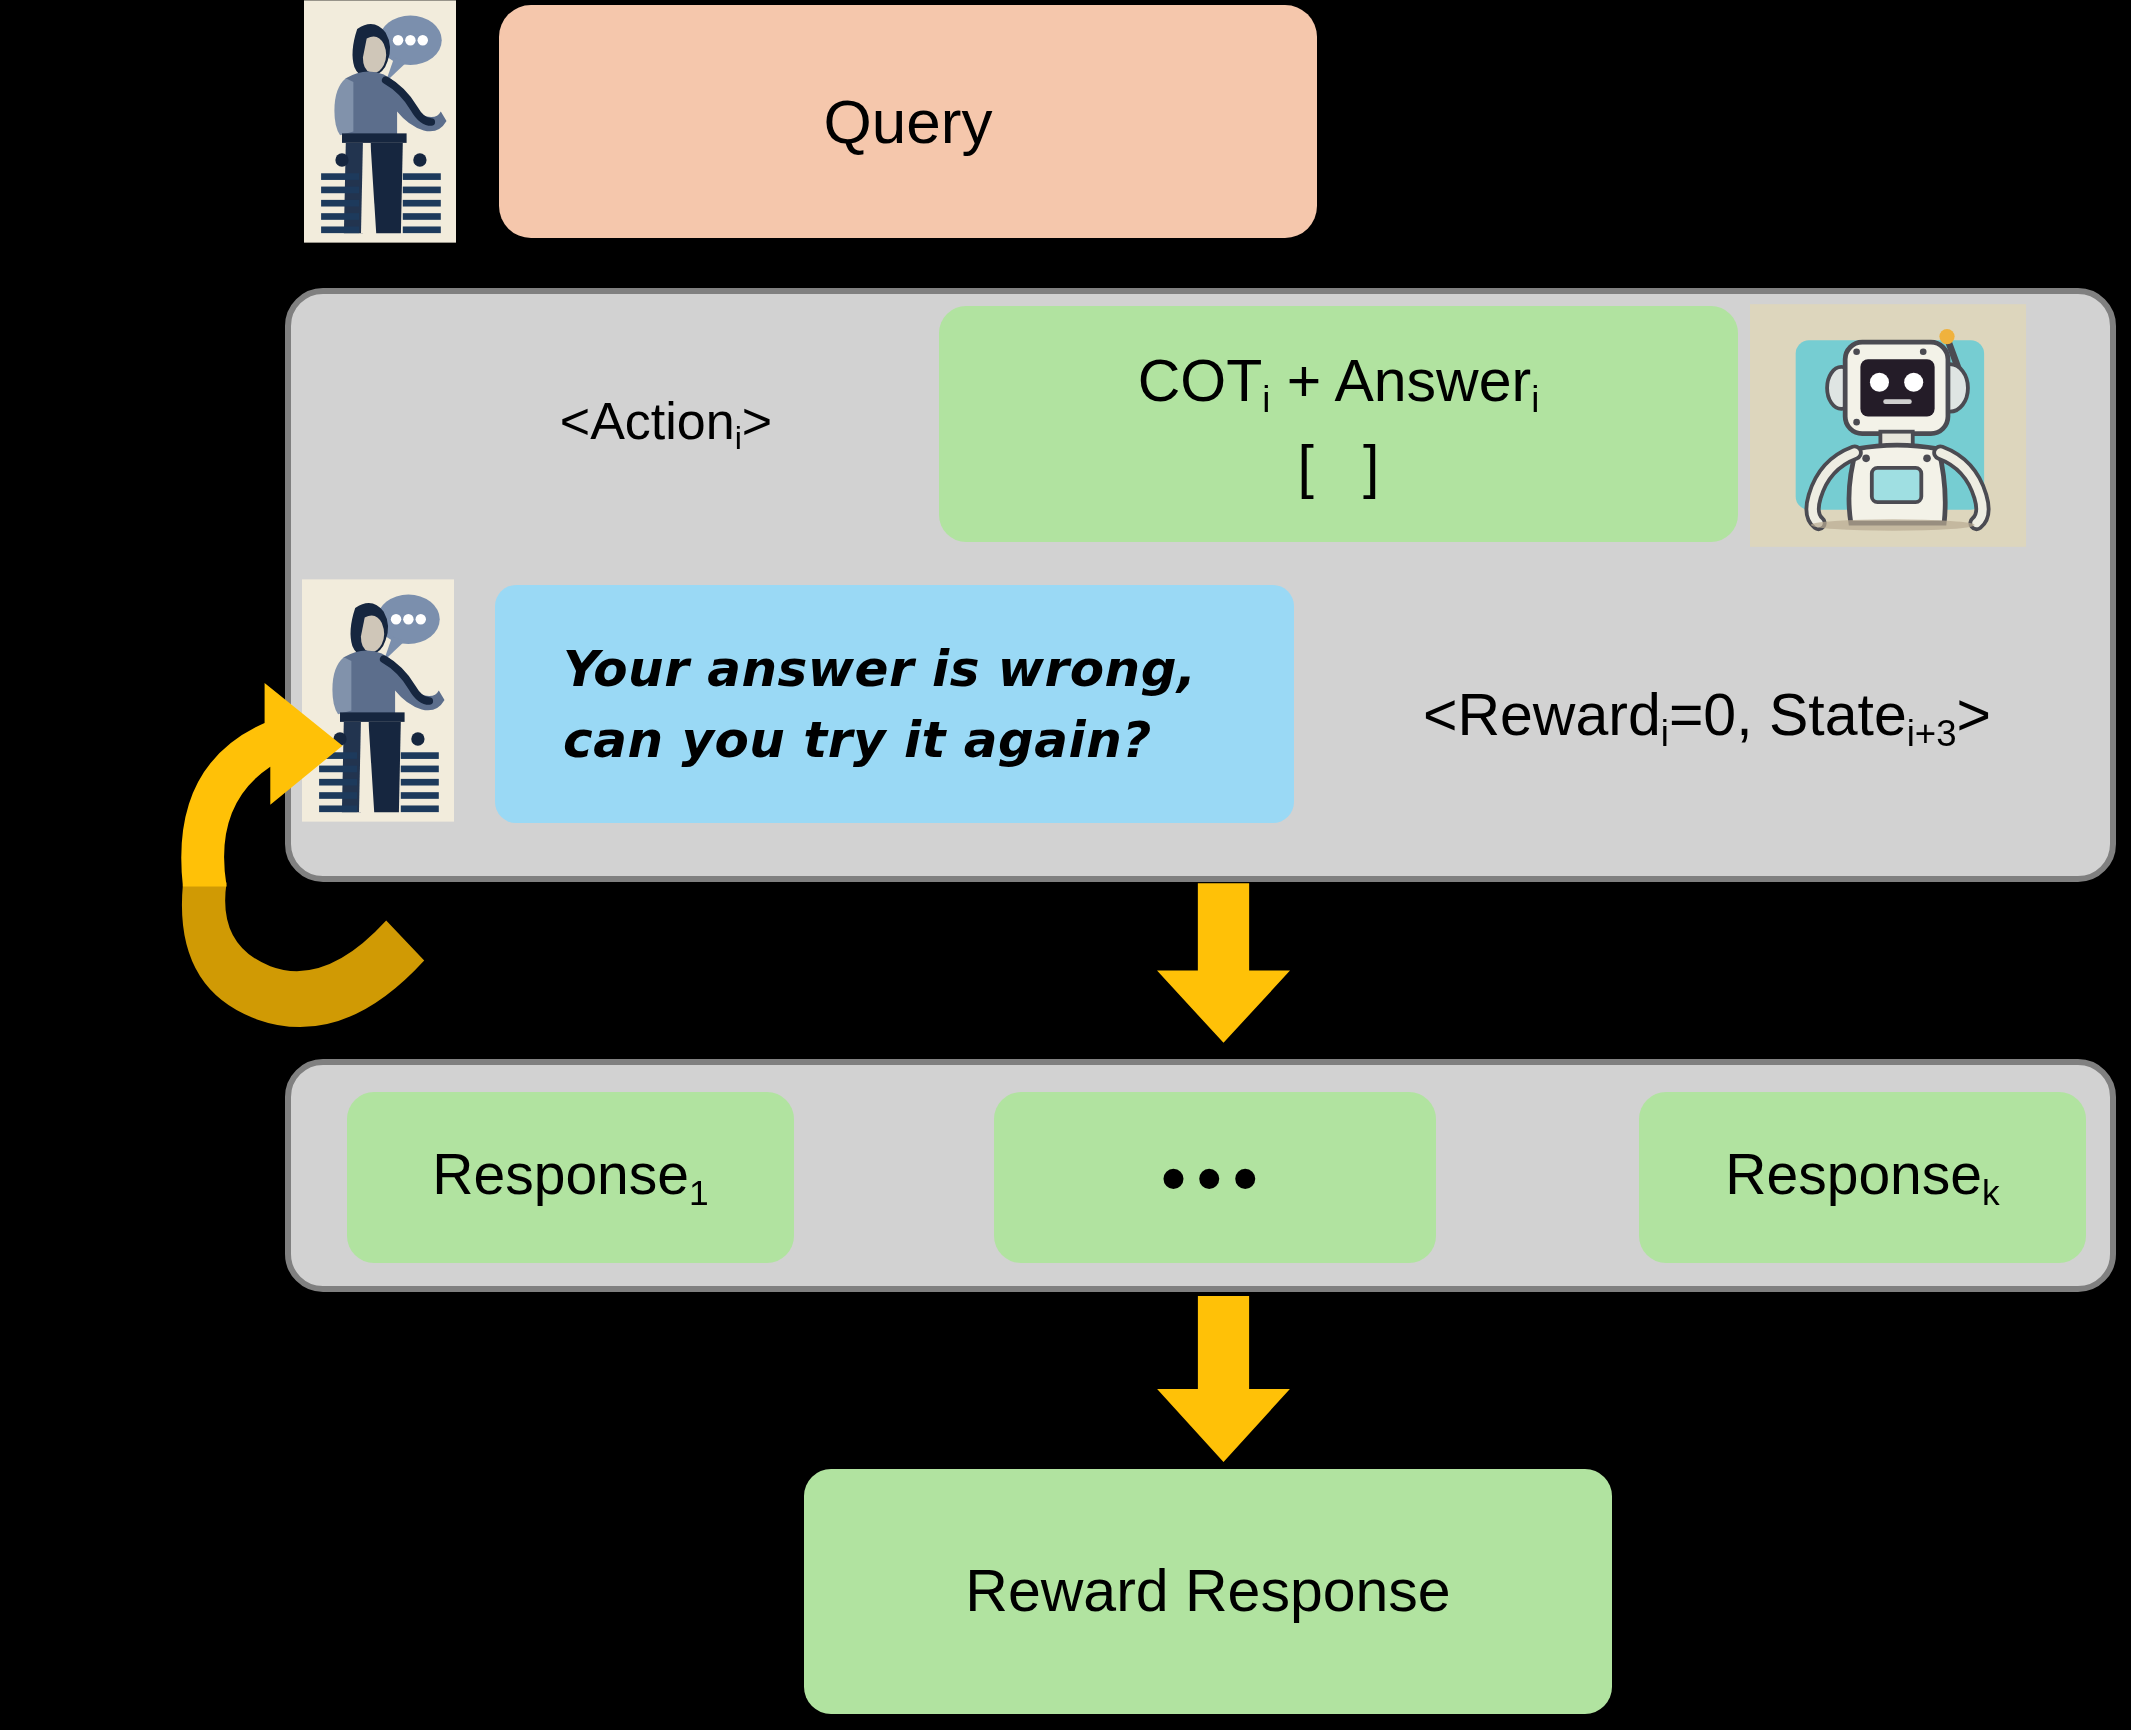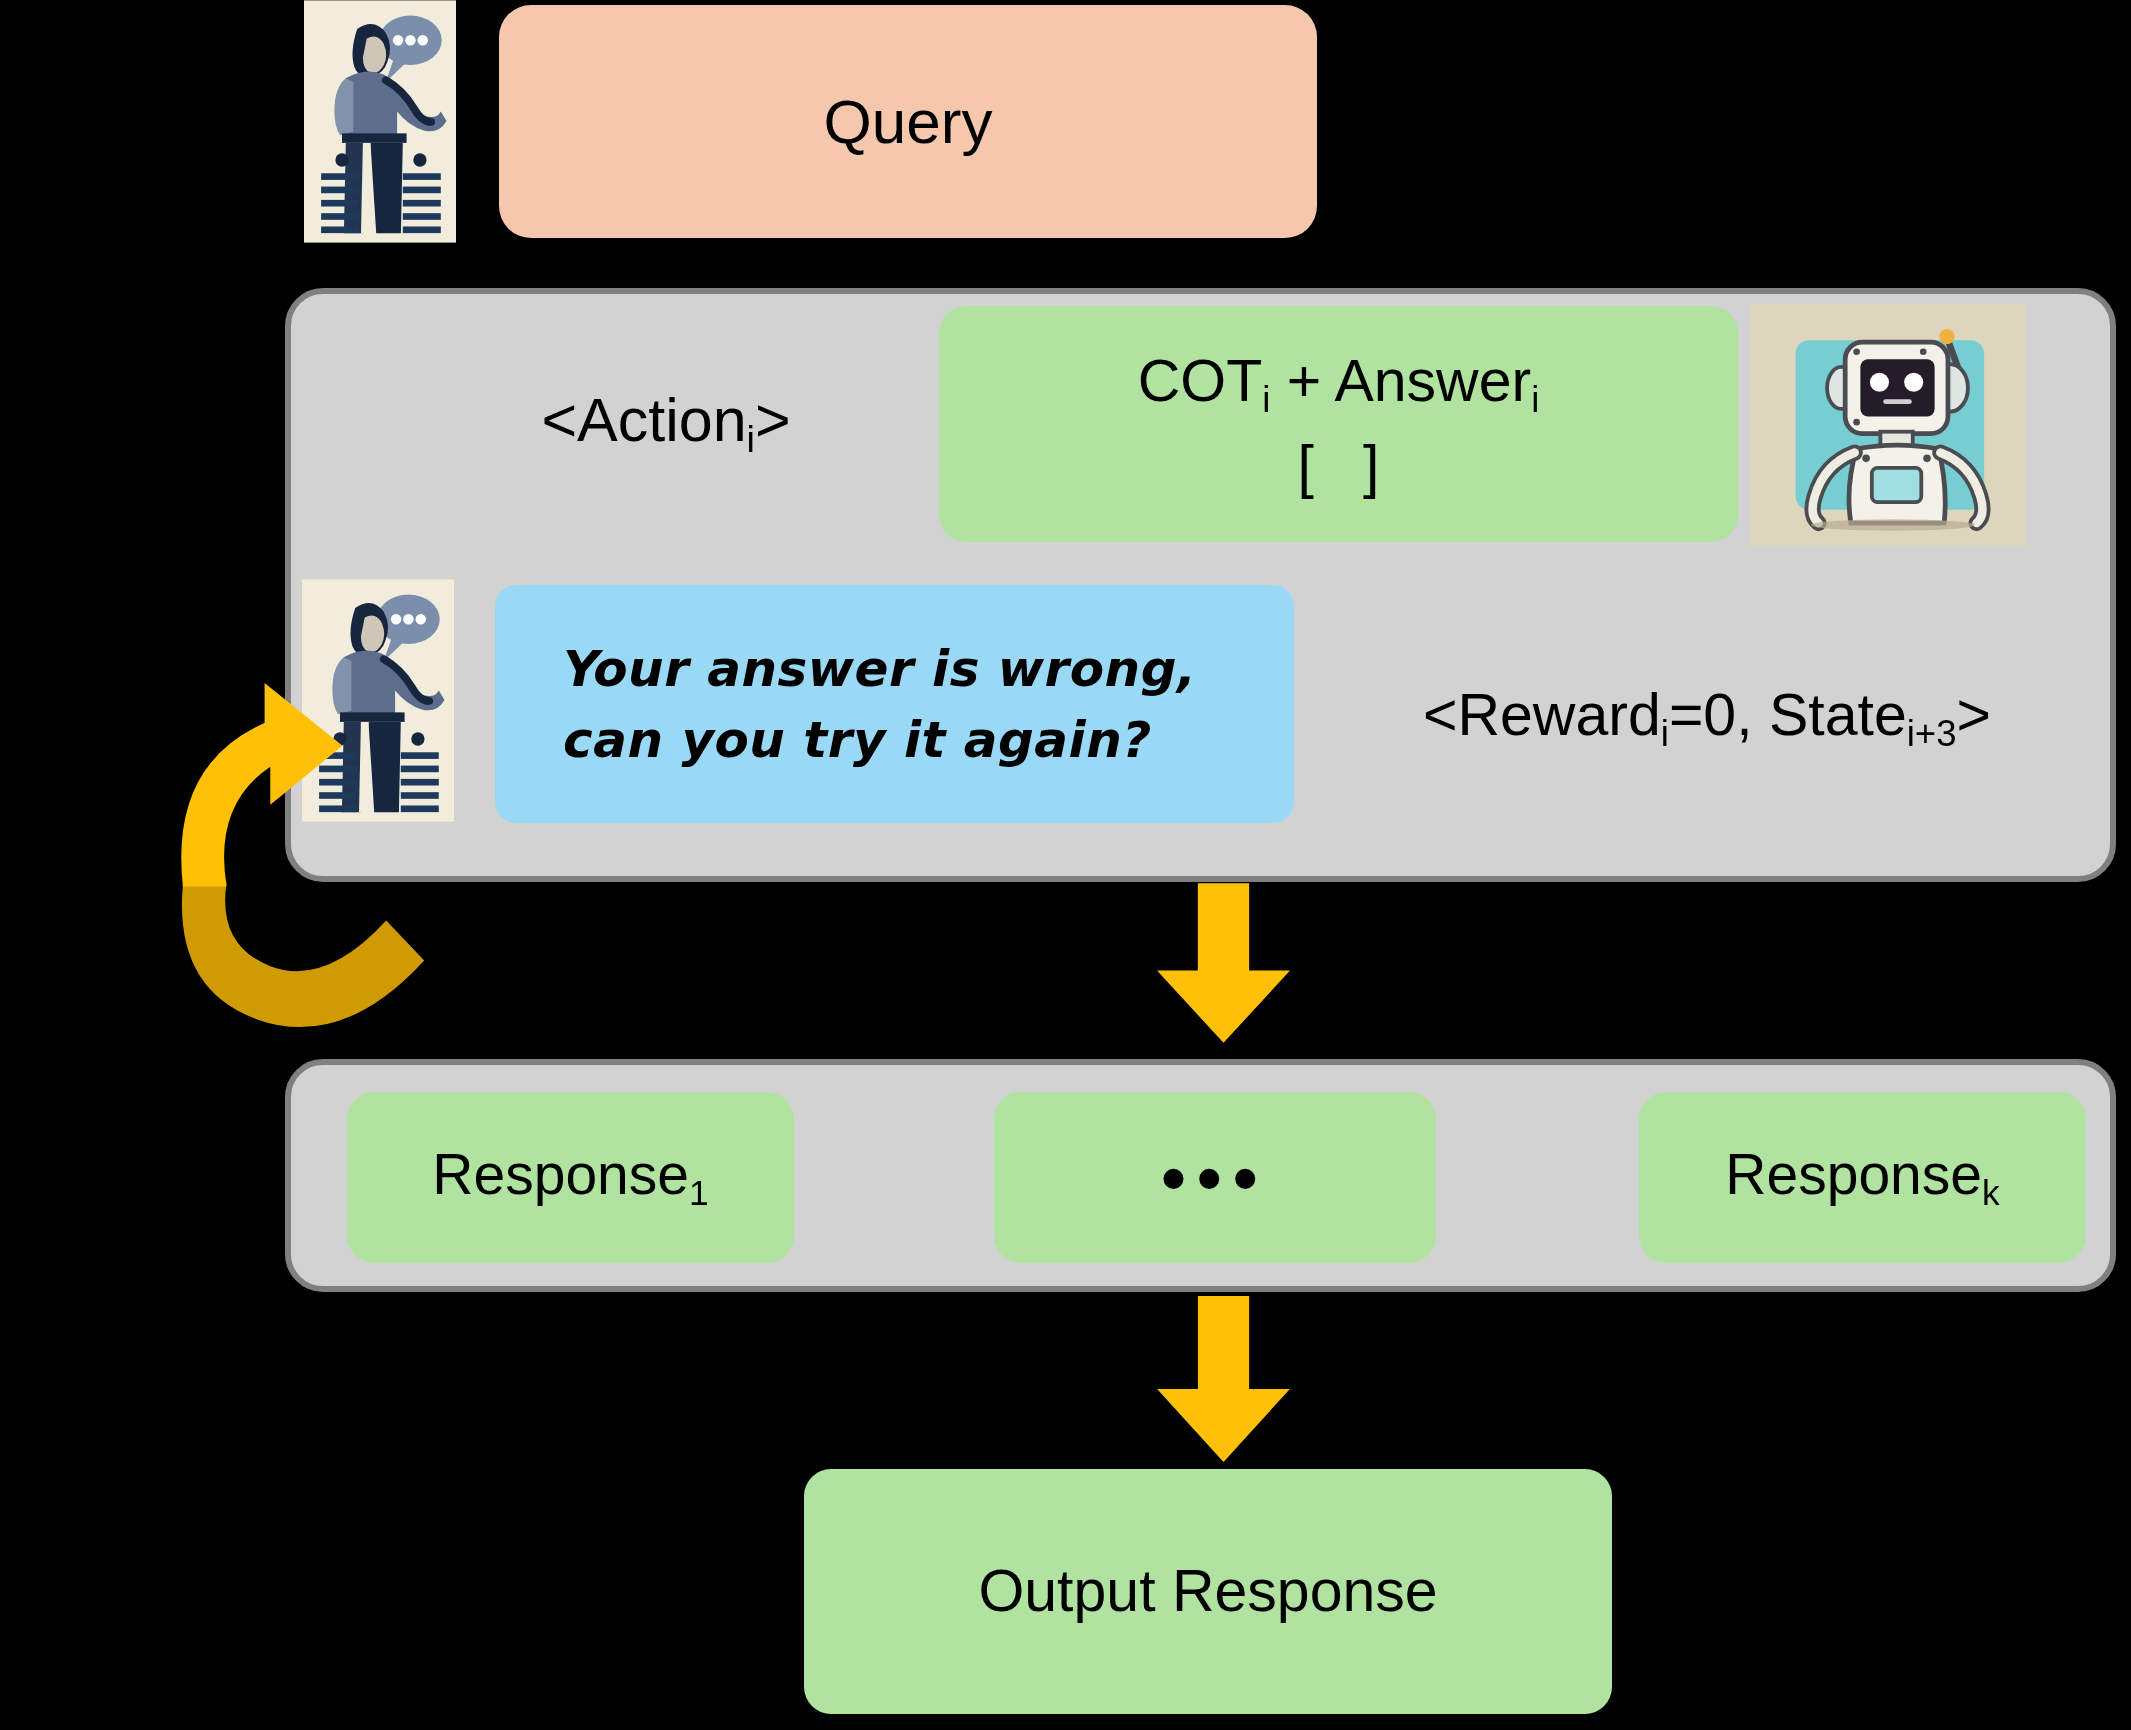--- a/index.html
+++ b/index.html
@@ -45,21 +45,21 @@
     background: #d2d2d2;
     border: 6.7px solid #808080;
     border-radius: 38px;
   }
   .plain {
     background: transparent;
   }
 
   
   .t-query   { font-size: 62px; }
-  .t-action  { font-size: 61px; }
+  .t-action  { font-size: 52px; }
   .t-cot     { font-size: 59px; }
   .t-reward  { font-size: 59px; }
   .t-resp    { font-size: 57px; }
   .t-out     { font-size: 59px; }
   .t-fb      { font-family: "DejaVu Sans", sans-serif;
                font-style: italic; font-weight: bold; font-size: 50px;
                letter-spacing: 0.5px; }
   sub { font-size: 0.62em; vertical-align: -0.30em; }
 
   .dots {
@@ -257,17 +257,17 @@
 
   <div class="box green t-resp" style="left:1639px; top:1092px; width:447px; height:171px;">
     <span><span>Response</span><sub>k</sub></span>
   </div>
 
   <svg class="arrow-svg" style="left:1157px; top:1296px; width:133px; height:166px;" viewBox="0 0 140 175">
     <path d="M43 0 L97 0 L97 98 L140 98 L70 175 L0 98 L43 98 Z" fill="#ffc107"></path>
   </svg>
 
   <div class="box green t-out" style="left:804px; top:1469px; width:808px; height:245px; flex-direction:column; gap:13.3px;">
-    <div>Output Response</div>
+    <div>Reward Response</div>
   </div>
 
 </div>
 
 
 </body></html>

